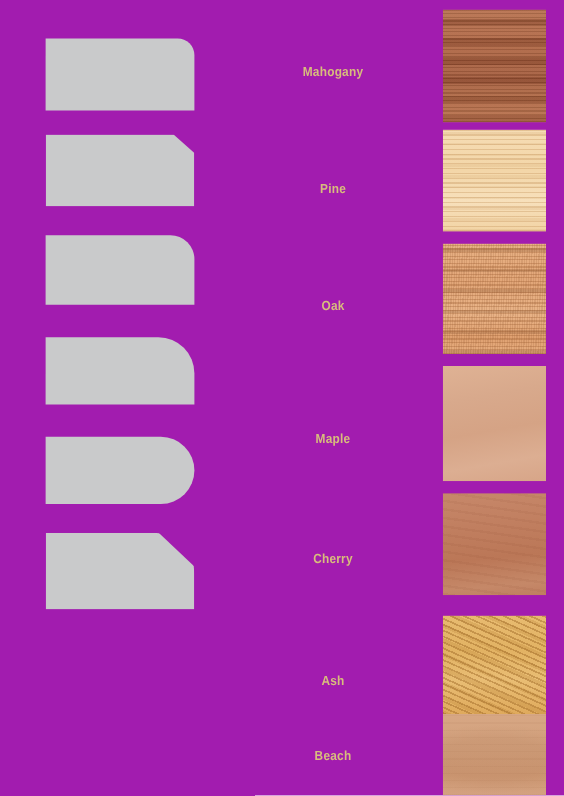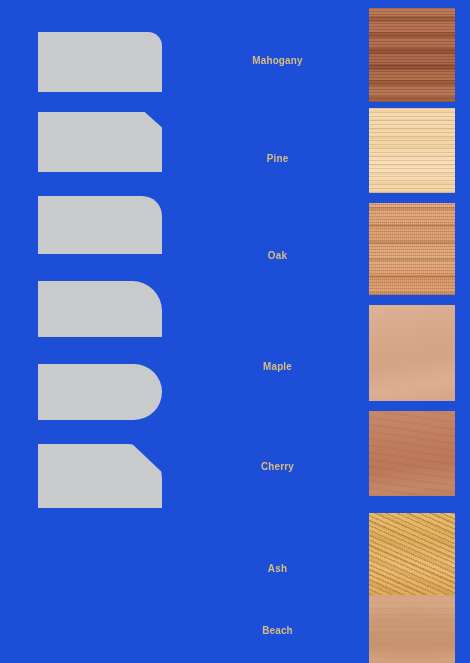--- a/index.html
+++ b/index.html
@@ -6,21 +6,21 @@
   * { margin:0; padding:0; box-sizing:border-box; }
   html, body {
     width:470px; height:663px;
     background:#ffffff;
     font-family:"Liberation Sans", sans-serif;
     overflow:hidden;
   }
   #page {
     position:relative;
     width:470px; height:663px;
-    background:#1d4ed8;
+    background:#a21caf;
   }
 
   
   .col-profiles { position:absolute; left:0;   top:0; width:200px; height:663px; }
   .col-labels   { position:absolute; left:200px; top:0; width:155px; height:663px; }
   .col-swatches { position:absolute; left:355px; top:0; width:115px; height:663px; }
 
   
   .profile-row { position:absolute; left:38px; }
   .profile-shape {

